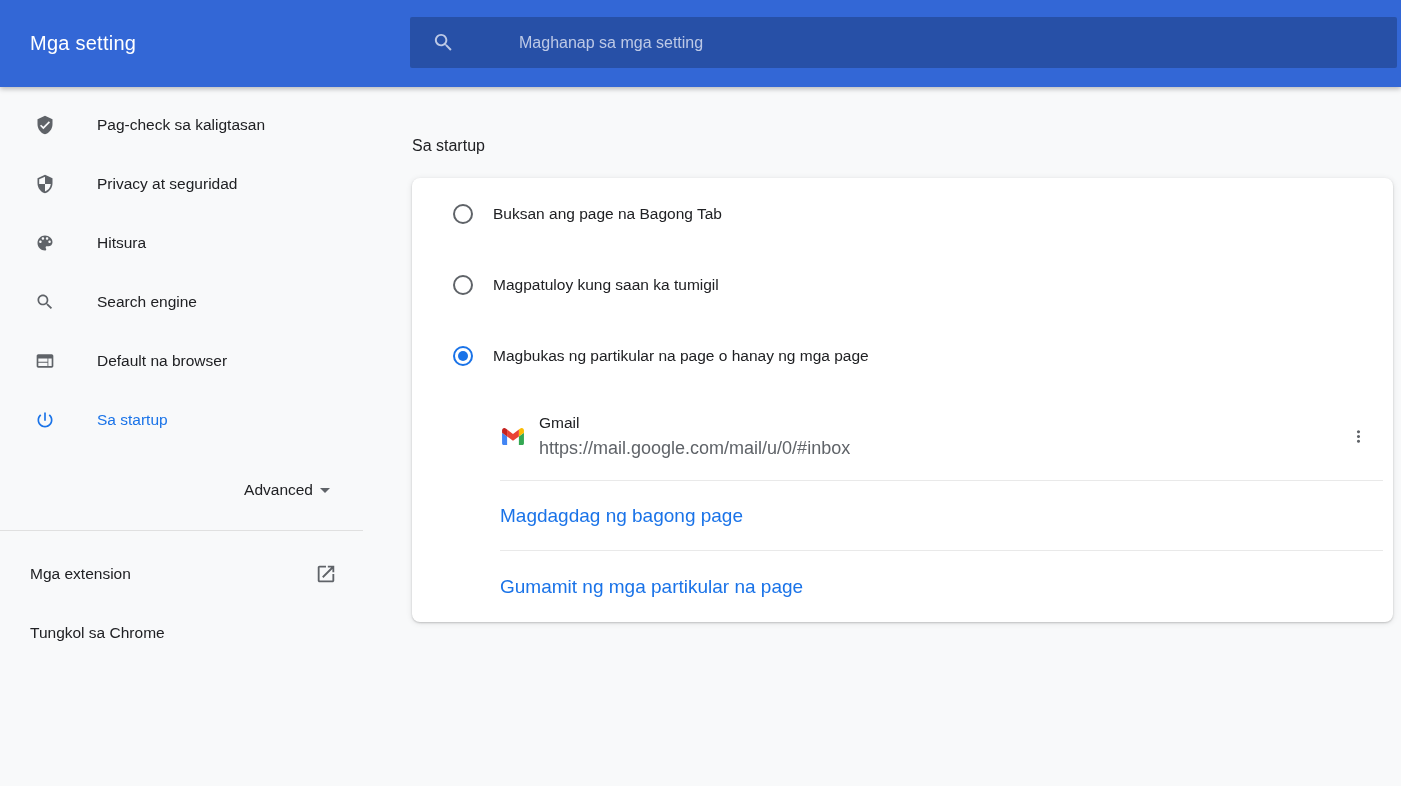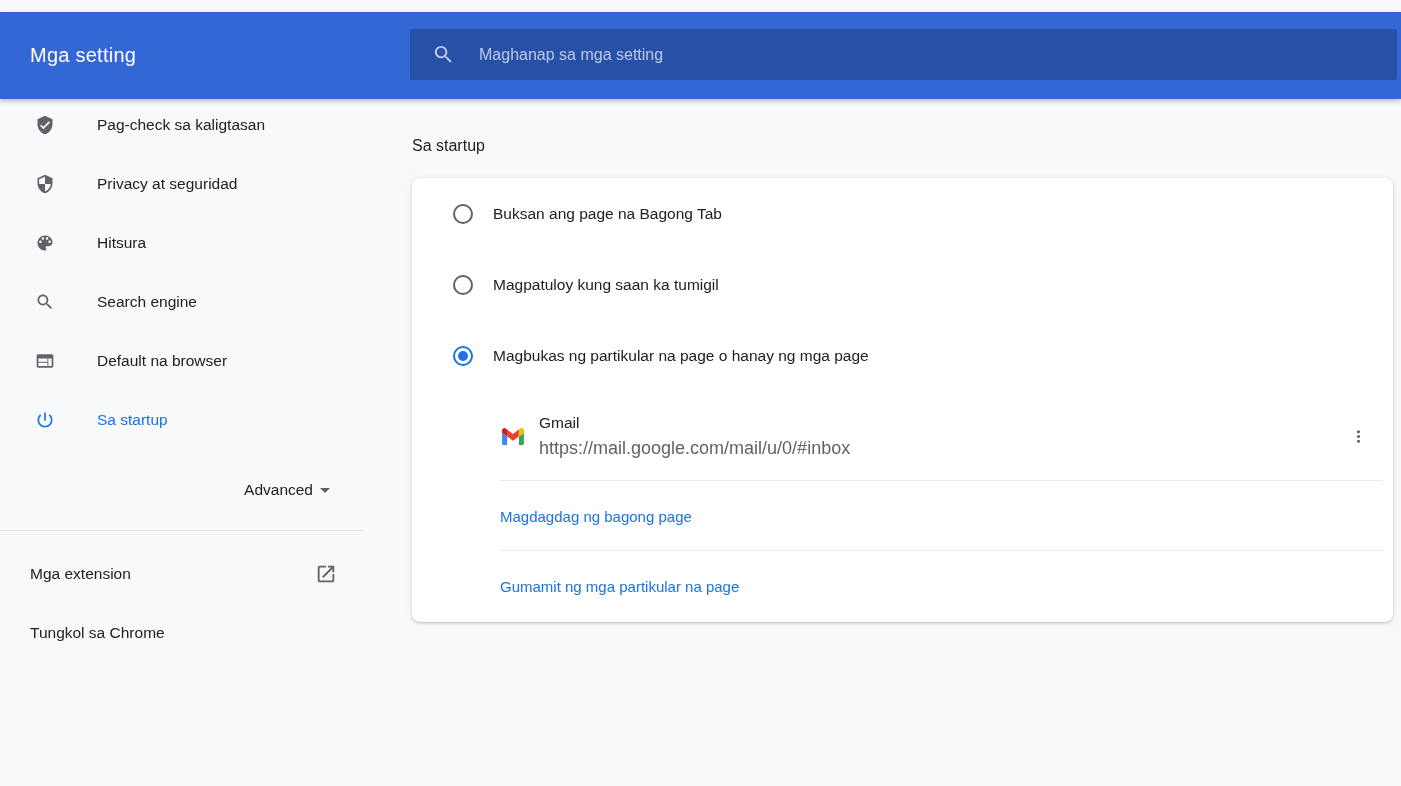--- a/index.html
+++ b/index.html
@@ -19,34 +19,34 @@
   *{box-sizing:border-box;margin:0;padding:0;}
   html,body{margin:0;padding:0;}
   body{font-family:"Liberation Sans", sans-serif;}
   .screen{
     position:relative;width:1401px;height:786px;overflow:hidden;
     background:var(--page-bg);color:var(--text-primary);
   }
 
   
   .toolbar{
-    position:absolute;top:12px;left:0;width:1401px;height:87px;
+    position:absolute;top:0;left:0;width:1401px;height:87px;
     background:var(--header-bg);
     box-shadow:0 2px 5px rgba(0,0,0,0.26);
     z-index:10;
   }
   .toolbar-title{
     position:absolute;left:30px;top:0;height:87px;
     display:flex;align-items:center;
     color:var(--header-text);font-size:20px;font-weight:500;letter-spacing:.25px;
   }
   .search-field{
     position:absolute;left:410px;top:17px;width:987px;height:51px;
     background:var(--search-field-bg);border-radius:2px;
-    display:flex;align-items:center;
+    display:flex;align-items:center;gap:40px;
   }
   .search-field .mag{
     width:23px;height:23px;margin-left:22px;flex:0 0 auto;
     fill:var(--search-placeholder);
   }
   .search-input{
     margin-left:24px;flex:1;height:100%;
     background:transparent;border:none;outline:none;
     color:#fff;font-size:16px;font-family:"Liberation Sans", sans-serif;
   }
@@ -130,21 +130,21 @@
 
   .action-row{
     height:70px;display:flex;align-items:center;padding-left:88px;
     position:relative;cursor:pointer;
   }
   .action-row.with-divider::after{
     content:"";position:absolute;left:88px;right:10px;bottom:0;height:1px;
     background:var(--divider);
   }
   .action-row:last-child{height:71px;}
-  .action-link{color:var(--accent);font-size:15px;font-weight:500;}
+  .action-link{color:var(--accent);font-size:19px;font-weight:500;}
 </style>
 </head>
 <body>
 
 <div class="screen">
 
   <div class="toolbar">
     <div class="toolbar-title">Mga setting</div>
     <div class="search-field">
       <svg class="mag" viewBox="0 0 24 24">

